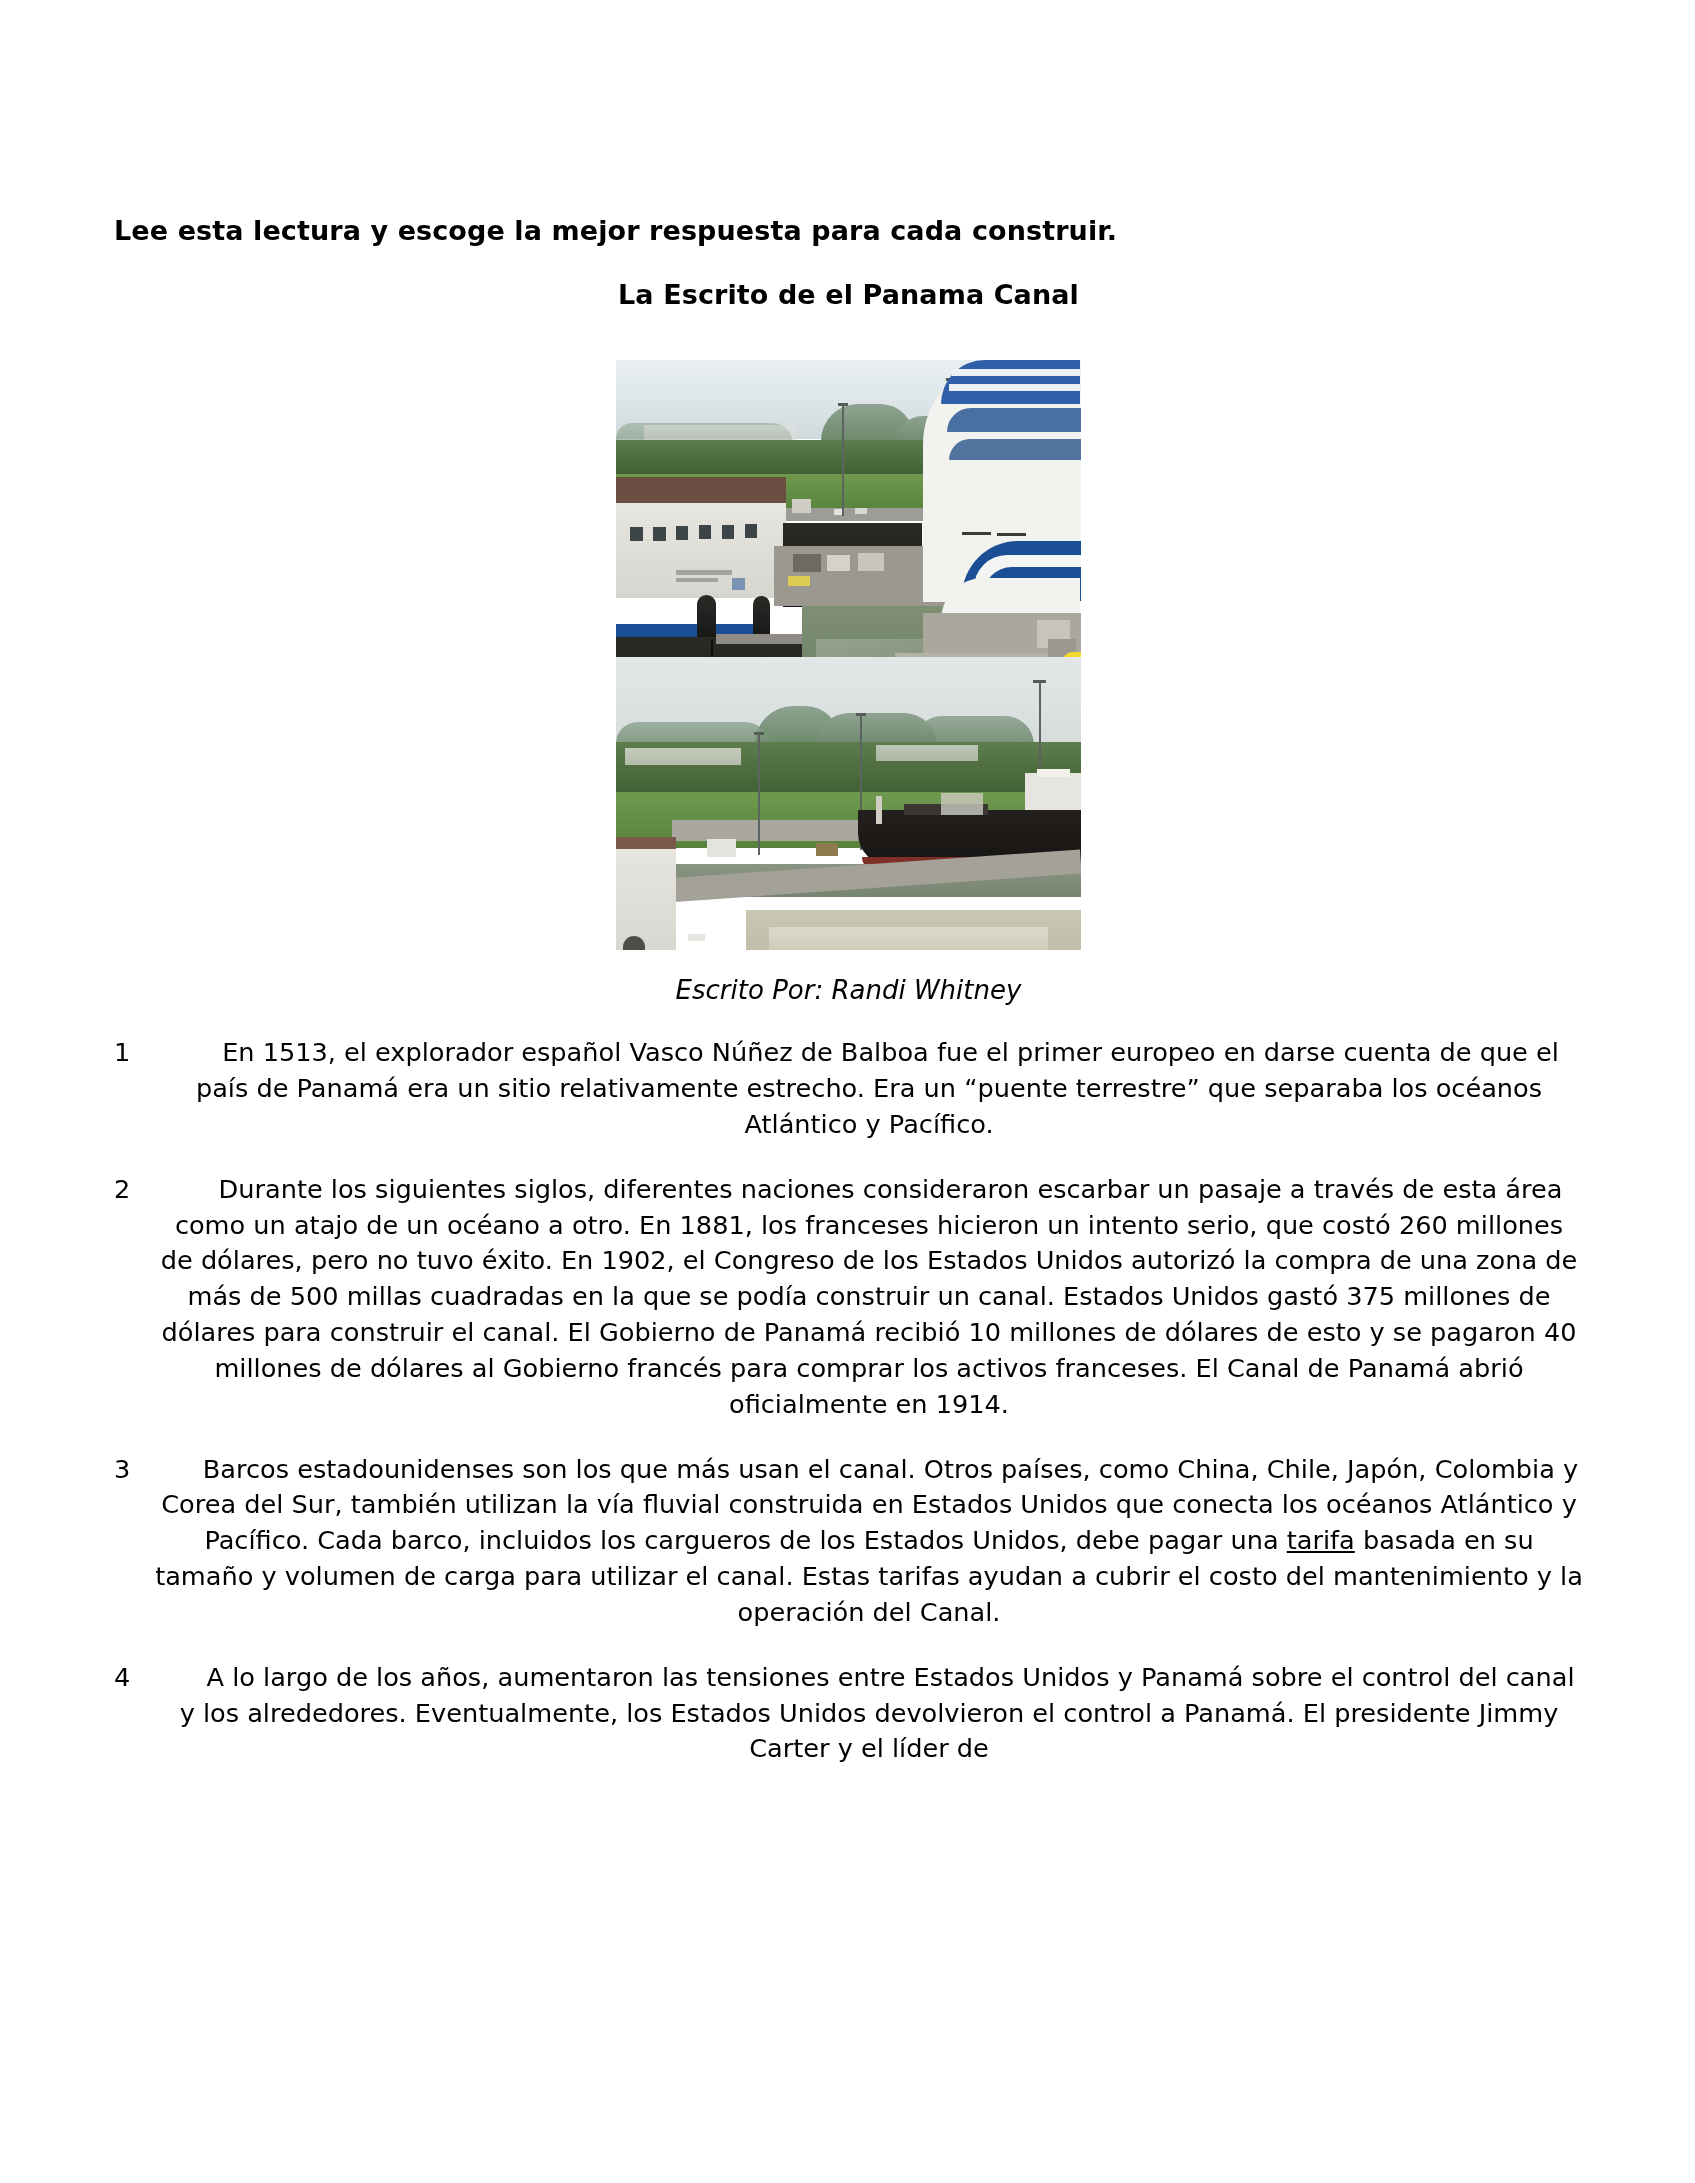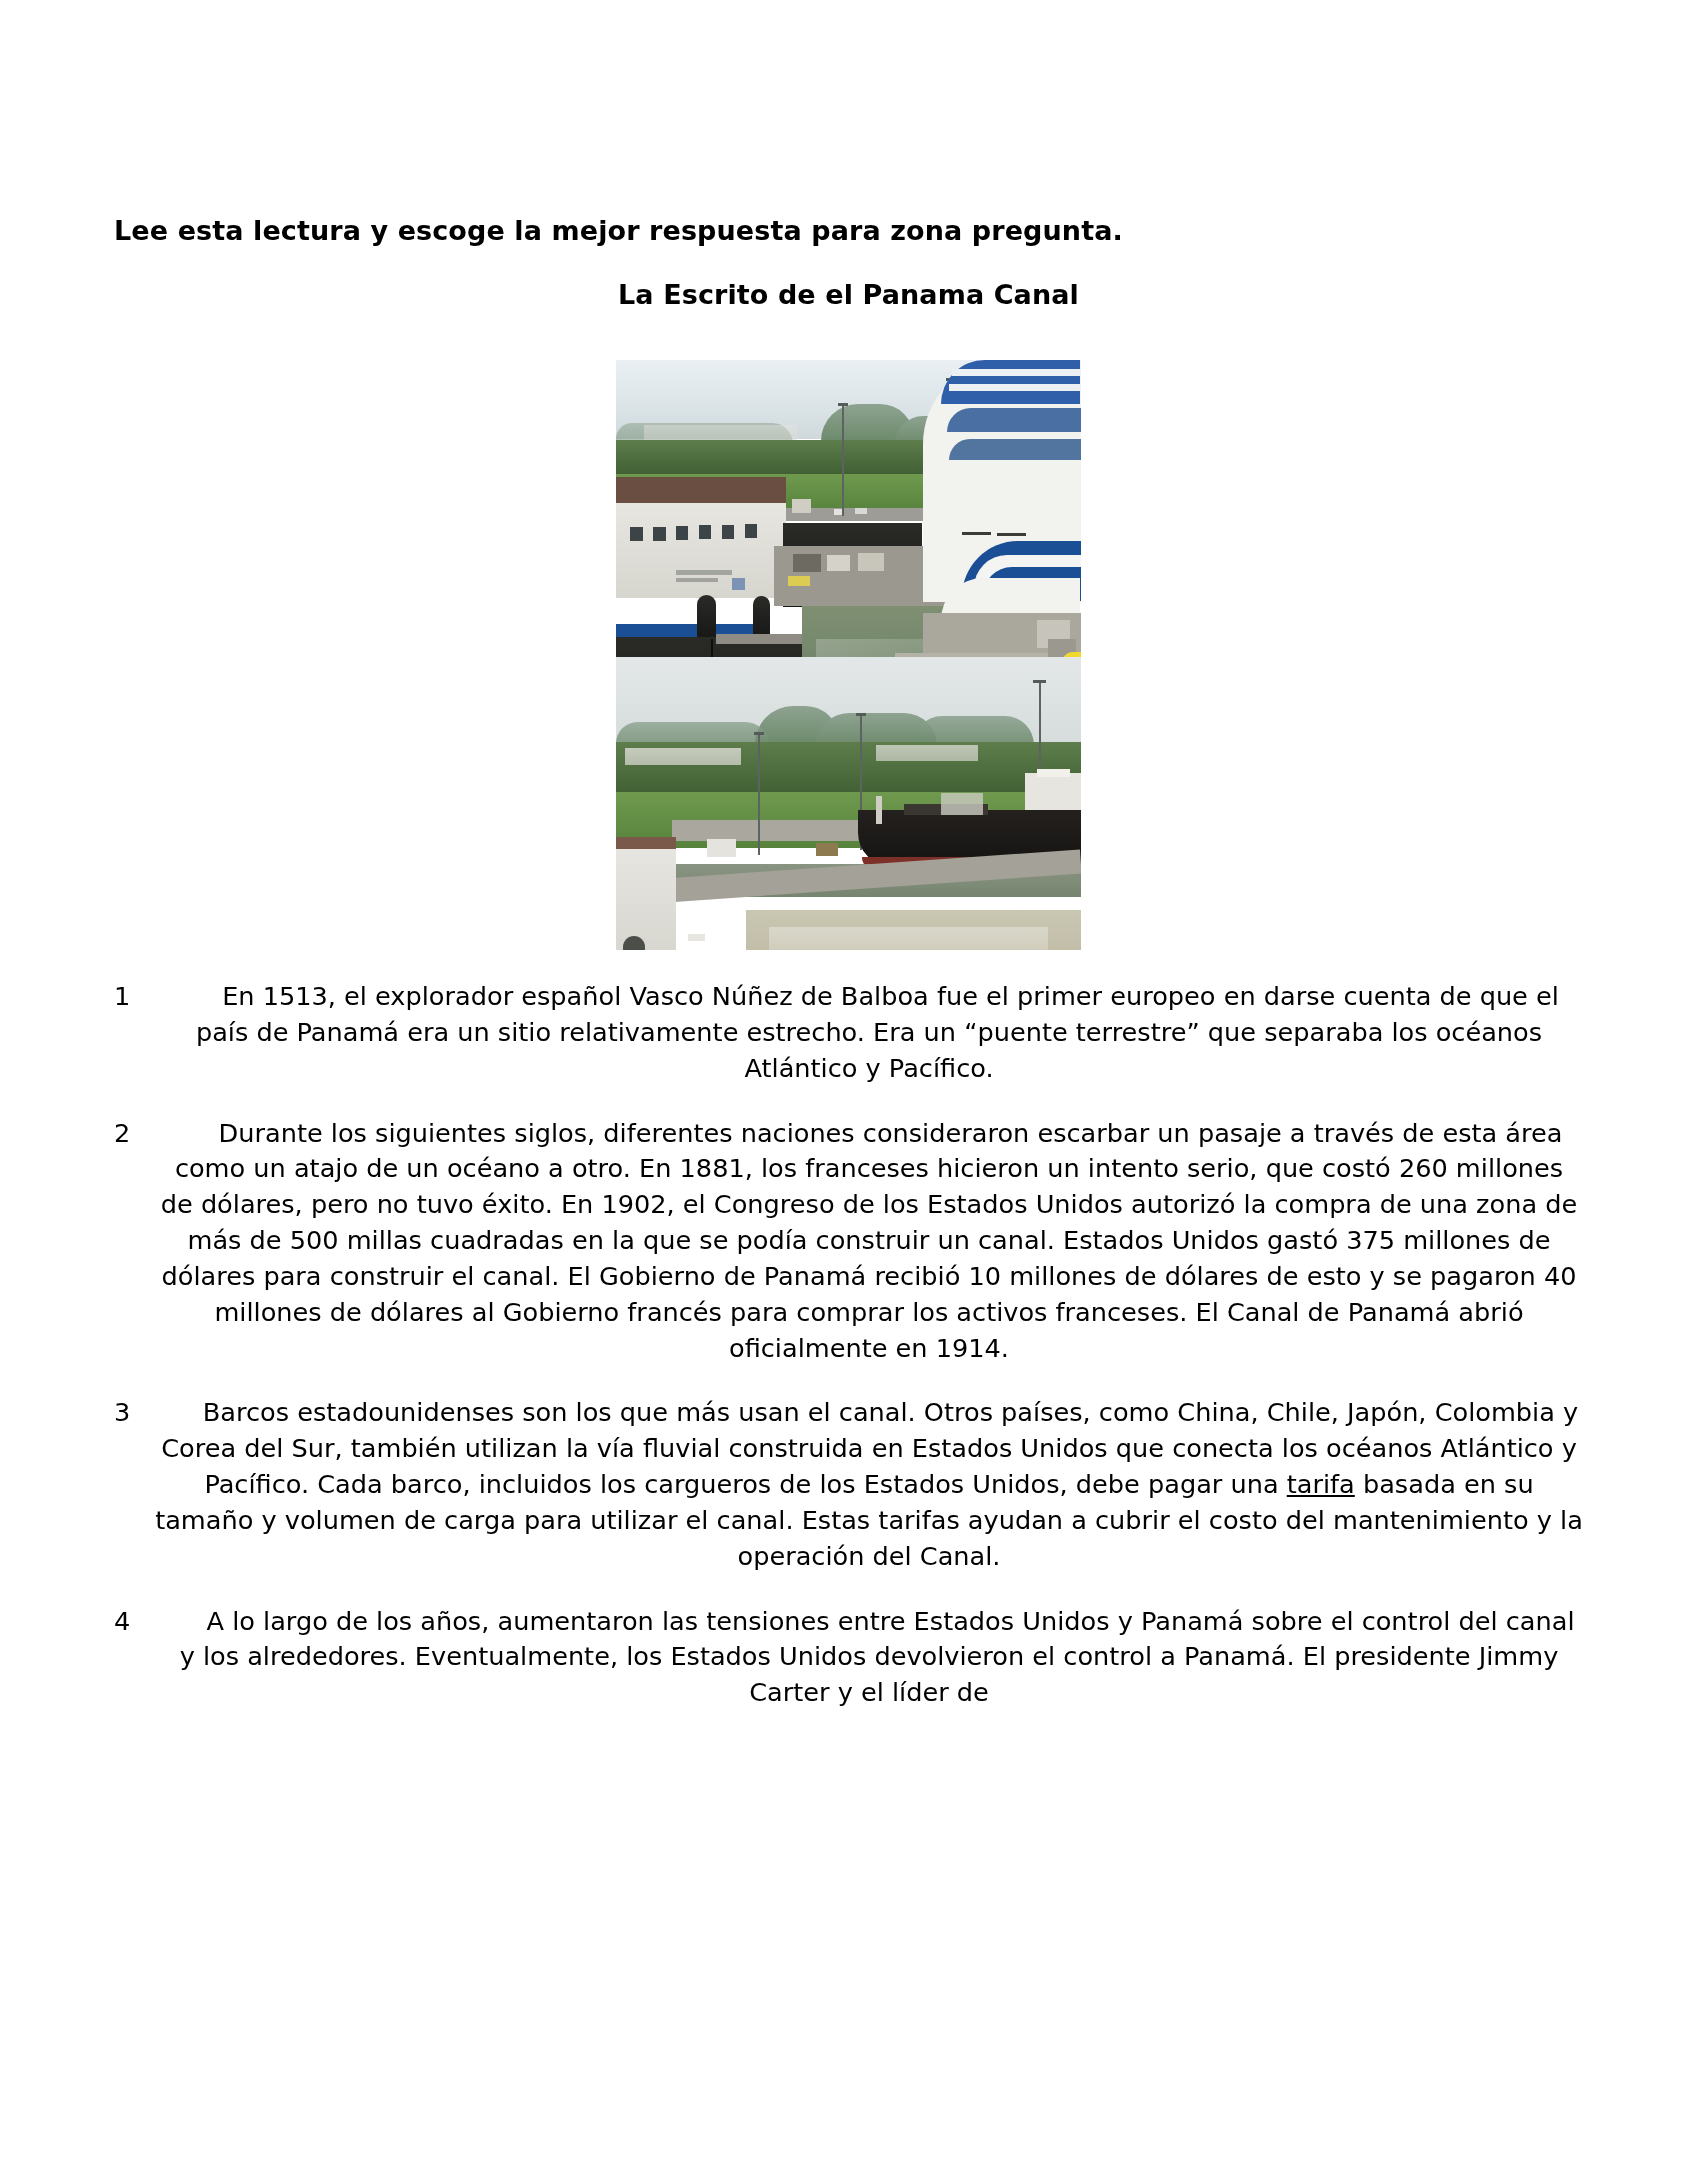--- a/index.html
+++ b/index.html
@@ -169,21 +169,21 @@
     width: 43px;
   }
   .u { text-decoration: underline; }
 </style>
 </head>
 <body>
 
 <div class="page">
   <div class="content">
 
-    <div class="instruction">Lee esta lectura y escoge la mejor respuesta para zona pregunta.</div>
+    <div class="instruction">Lee esta lectura y escoge la mejor respuesta para cada construir.</div>
 
     <div class="doc-title">La Escrito de el Panama Canal</div>
 
     <div class="figures">
 
       <div class="photo photo1">
         <div class="sky" style="height:79px;"></div>
         <div class="hills" style="left:205px; top:44px; width:93px; height:37px; border-radius:46px 42px 0 0;"></div>
         <div class="hills" style="left:279px; top:56px; width:153px; height:28px; border-radius:56px 46px 0 0;"></div>
         <div class="hills" style="left:0px; top:63px; width:177px; height:21px; border-radius:28px 37px 0 0; opacity:.55;"></div>
@@ -294,20 +294,21 @@
         <div style="position:absolute; left:153px; top:270px; width:279px; height:70px; background:linear-gradient(to bottom,rgba(255,255,255,.35),rgba(255,255,255,0));"></div>
 
         <div class="bldg" style="left:0; top:186px; width:60px; height:116px;"></div>
         <div class="roof" style="left:0; top:180px; width:60px; height:12px; background:#7a584a;"></div>
         <div style="position:absolute; left:7.4px; top:279px; width:21.4px; height:27px; background:#4c4e4a; border-radius:12px 12px 0 0;"></div>
 
       </div>
 
     </div>
 
+    <div class="caption">Escrito Por: Randi Whitney</div>
 
     <div class="para">
       <div class="para-num">1</div>
       <div class="para-body"><span class="indent"></span><span>En 1513, el explorador español Vasco Núñez de Balboa fue el primer europeo en darse cuenta de que el país de Panamá era un sitio relativamente estrecho. Era un “puente terrestre” que separaba los océanos Atlántico y Pacífico.</span></div>
     </div>
 
     <div class="para">
       <div class="para-num">2</div>
       <div class="para-body"><span class="indent"></span><span>Durante los siguientes siglos, diferentes naciones consideraron escarbar un pasaje a través de esta área como un atajo de un océano a otro. En 1881, los franceses hicieron un intento serio, que costó 260 millones de dólares, pero no tuvo éxito. En 1902, el Congreso de los Estados Unidos autorizó la compra de una zona de más de 500 millas cuadradas en la que se podía construir un canal. Estados Unidos gastó 375 millones de dólares para construir el canal. El Gobierno de Panamá recibió 10 millones de dólares de esto y se pagaron 40 millones de dólares al Gobierno francés para comprar los activos franceses.  El Canal de Panamá abrió oficialmente en 1914.</span></div>
     </div>

